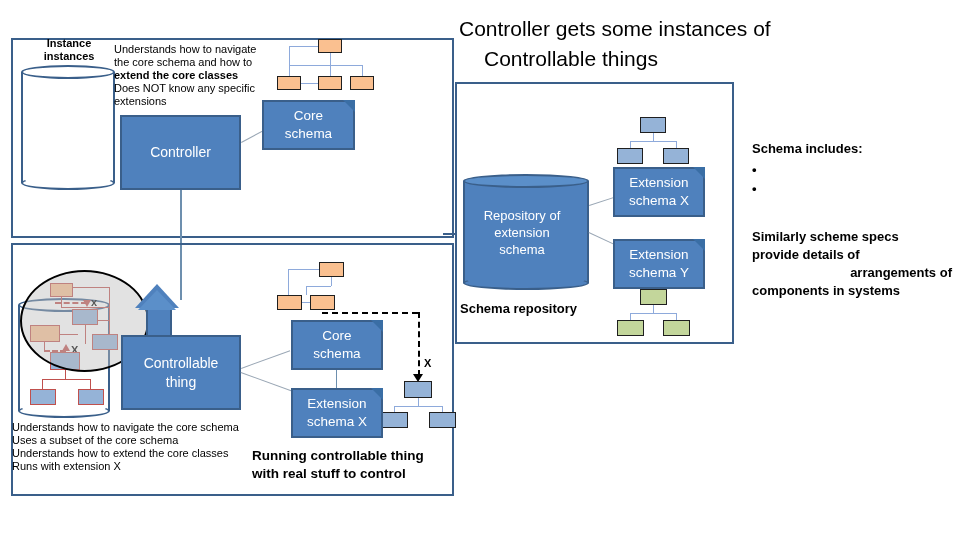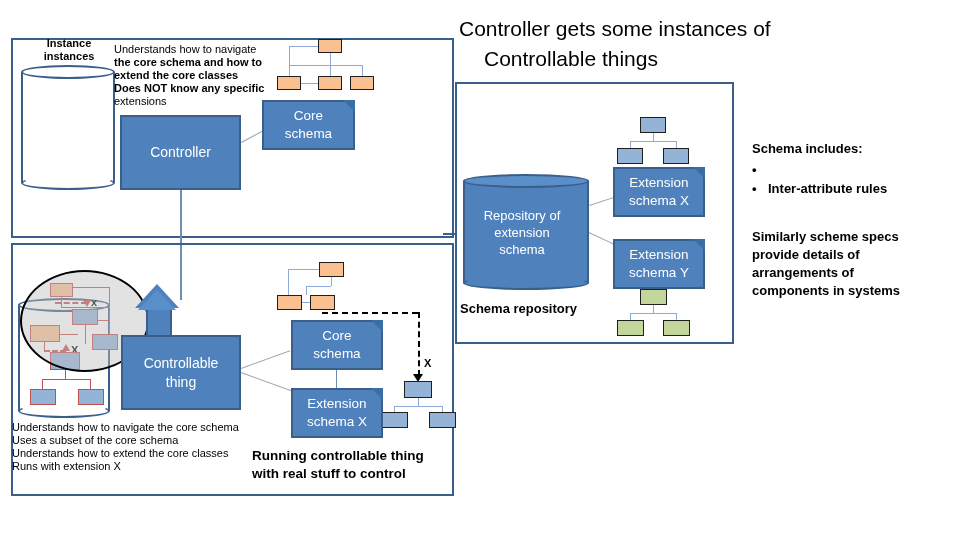--- a/index.html
+++ b/index.html
@@ -101,23 +101,23 @@
 <div class="cyl-label" style="left:24px;top:37px;width:90px;">Instance</div>
 <div class="cyl-label" style="left:24px;top:50px;width:90px;">instances</div>
 
 <div class="cyl white" style="left:21px;top:65px;width:94px;height:125px;">
   <div class="body"></div>
   <div class="bot"></div>
   <div class="top"></div>
 </div>
 
 <div class="note" style="left:114px;top:43px;width:170px;">Understands how to navigate</div>
-<div class="note" style="left:114px;top:56px;width:170px;font-weight:bold;">the core schema and how to</div>
+<div class="note" style="left:114px;top:56px;width:170px;">the core schema and how to</div>
 <div class="note" style="left:114px;top:69px;width:170px;font-weight:bold;">extend the core classes</div>
-<div class="note" style="left:114px;top:82px;width:170px;font-weight:bold;">Does NOT know any specific</div>
+<div class="note" style="left:114px;top:82px;width:170px;">Does NOT know any specific</div>
 <div class="note" style="left:114px;top:95px;width:170px;">extensions</div>
 
 <div class="node orange" style="left:318px;top:39px;width:24px;height:14px;"></div>
 <div class="conn v" style="left:330px;top:53px;height:12px;"></div>
 <div class="conn h" style="left:289px;top:65px;width:73px;"></div>
 <div class="conn v" style="left:289px;top:46px;height:19px;"></div>
 <div class="conn h" style="left:289px;top:46px;width:29px;"></div>
 <div class="conn v" style="left:289px;top:65px;height:11px;"></div>
 <div class="conn v" style="left:330px;top:65px;height:11px;"></div>
 <div class="conn v" style="left:362px;top:65px;height:11px;"></div>
@@ -299,20 +299,19 @@
 <div class="node green" style="left:663px;top:320px;width:27px;height:16px;"></div>
 
 <div class="note-b" style="left:752px;top:140px;width:200px;">Schema includes:</div>
 
 <div class="bullet-list" style="left:752px;top:160px;width:200px;">
   <div class="bl">
     <span class="dot">•</span>
   </div>
   <div class="bl">
     <span class="dot">•</span>
-    <span>Inter-attribute rules</span>
   </div>
 </div>
 
 <div class="note-b" style="left:752px;top:228px;width:200px;">Similarly scheme specs</div>
 <div class="note-b" style="left:752px;top:246px;width:200px;">provide details of</div>
-<div class="note-b" style="left:752px;top:264px;width:200px;">arrangements of</div>
+<div class="note-b" style="left:752px;top:264px;width:200px;text-align:right;">arrangements of</div>
 <div class="note-b" style="left:752px;top:282px;width:200px;">components in systems</div>
 
 </body></html>

